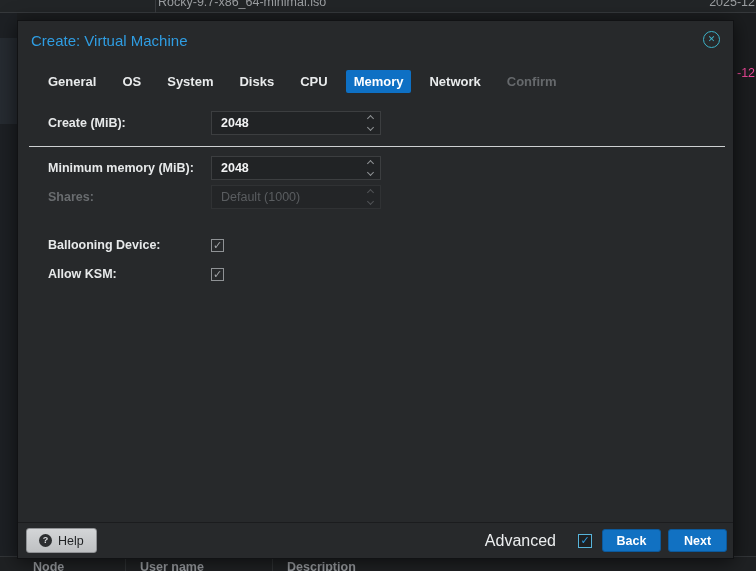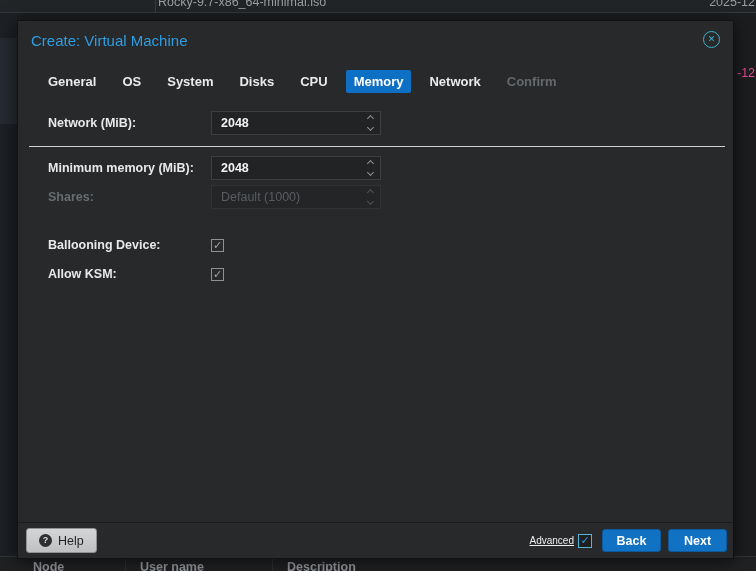--- a/index.html
+++ b/index.html
@@ -100,21 +100,21 @@
     display:flex; align-items:center; gap:6px; height:25px; padding:0 12px;
     background:linear-gradient(#d3d5d7,#bec0c2); border:1px solid #8f9194;
     border-radius:3px; color:#1f2123; font-size:12.5px; cursor:pointer;
   }
   .help-icon {
     width:13px; height:13px; border-radius:50%; background:#2c2e30; color:#dcdee0;
     display:flex; align-items:center; justify-content:center;
     font-size:9px; font-weight:bold; line-height:9px;
   }
   .footer-spacer { flex:1; }
-  .advanced-label { color:#eceeef; font-size:10px; margin-right:4px;text-decoration:underline; }
+  .advanced-label { color:#eceeef; font-size:16px; margin-right:22px; }
   .advanced-checkbox {
     width:14px; height:14px; border:1px solid #57b4da; background:#1d1f21;
     display:flex; align-items:center; justify-content:center;
     color:#2f9de2; font-size:11px; line-height:11px; margin-right:10px; cursor:pointer;
   }
   .btn {
     width:59px; height:23px; border-radius:3px; border:1px solid #0c599b;
     background:#1171c2; color:#ffffff; font-size:12.5px; font-weight:600;
     display:flex; align-items:center; justify-content:center; cursor:pointer;
     font-family:"Liberation Sans", sans-serif;
@@ -159,21 +159,21 @@
       <div class="tab">Disks</div>
       <div class="tab">CPU</div>
       <div class="tab active">Memory</div>
       <div class="tab">Network</div>
       <div class="tab disabled">Confirm</div>
     </div>
 
     <div class="dialog-body">
 
       <div class="form-row">
-        <div class="form-label">Network (MiB):</div>
+        <div class="form-label">Create (MiB):</div>
         <div class="spin-field">
           <span class="value">2048</span>
           <span class="spinner">
             <span class="chev up"></span>
             <span class="chev down"></span>
           </span>
         </div>
       </div>
 
       <div class="adv-divider"></div>

